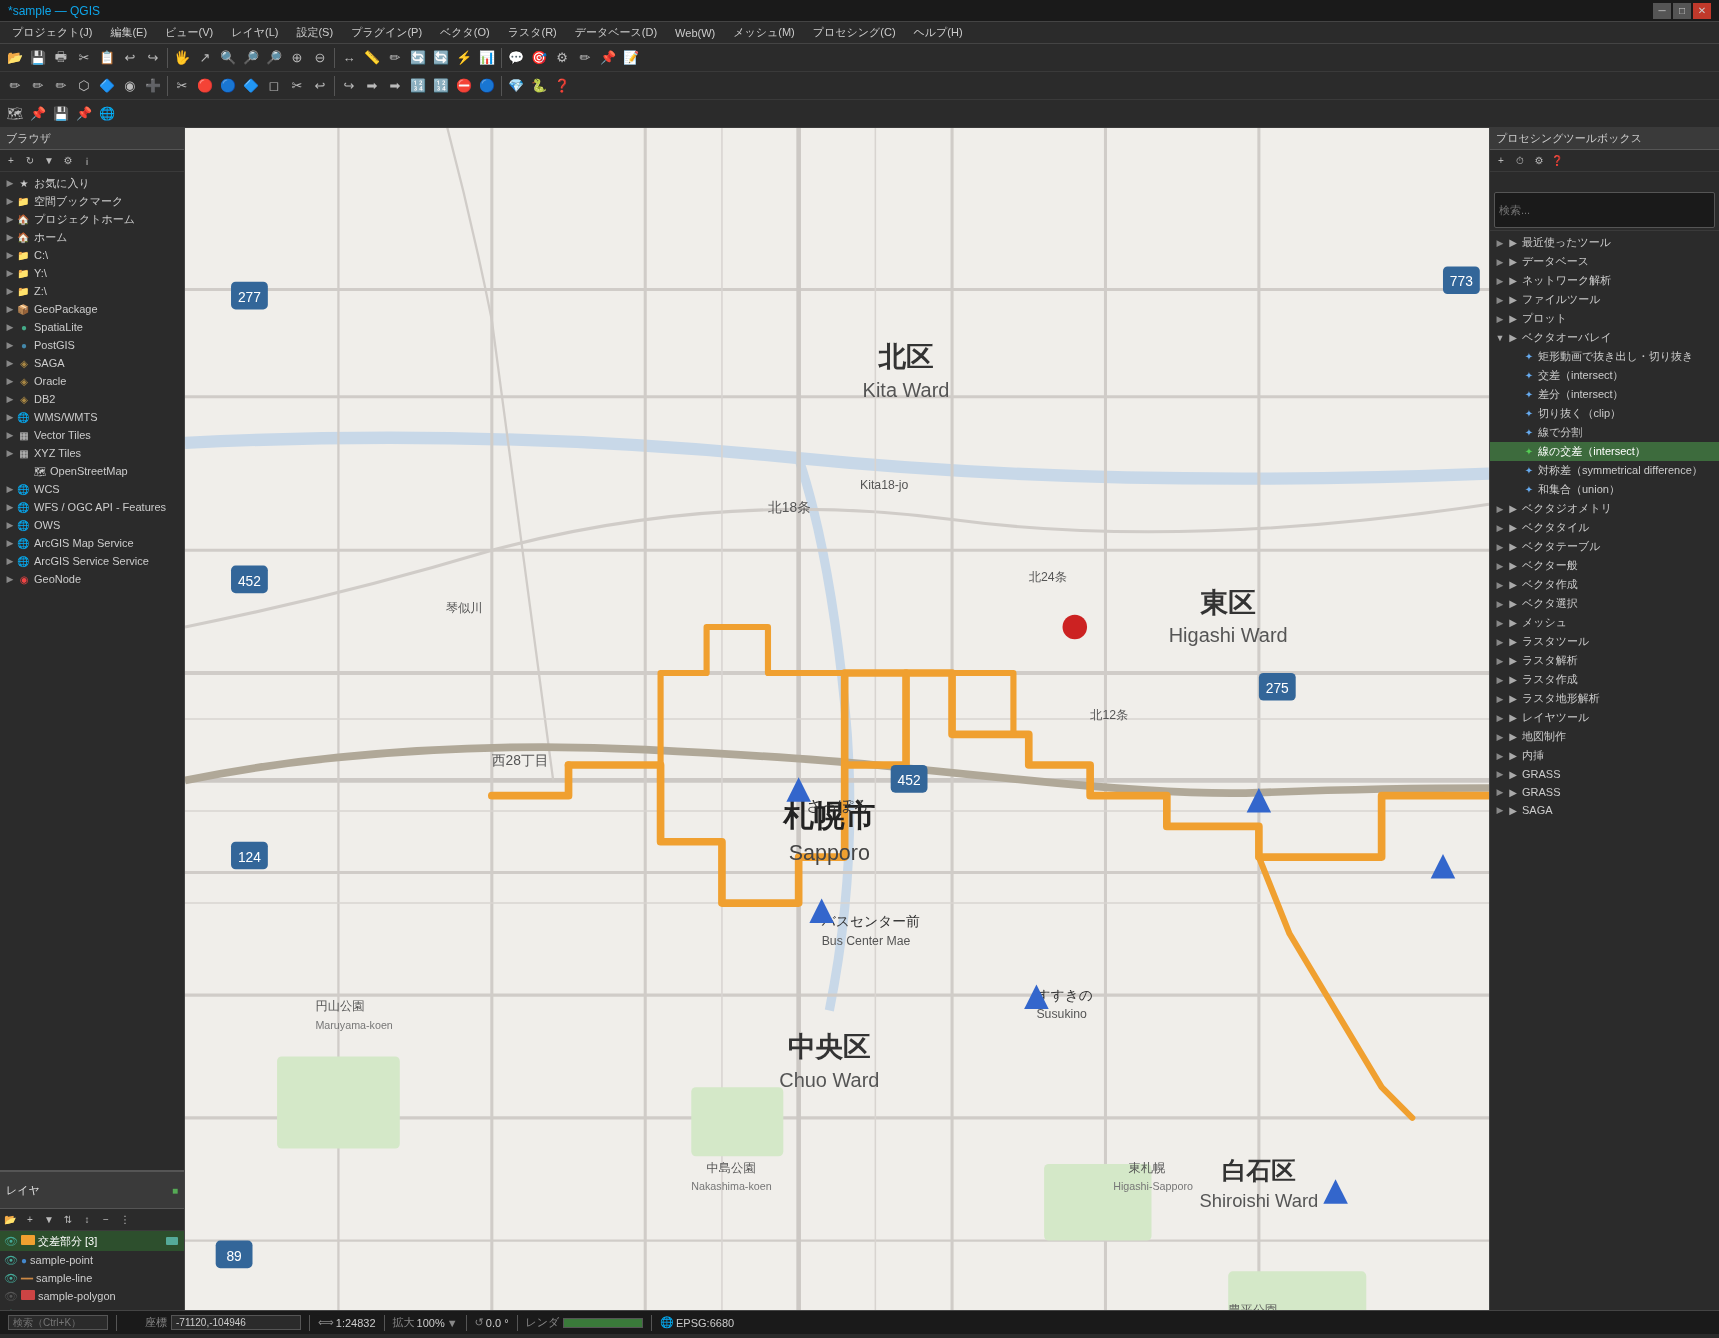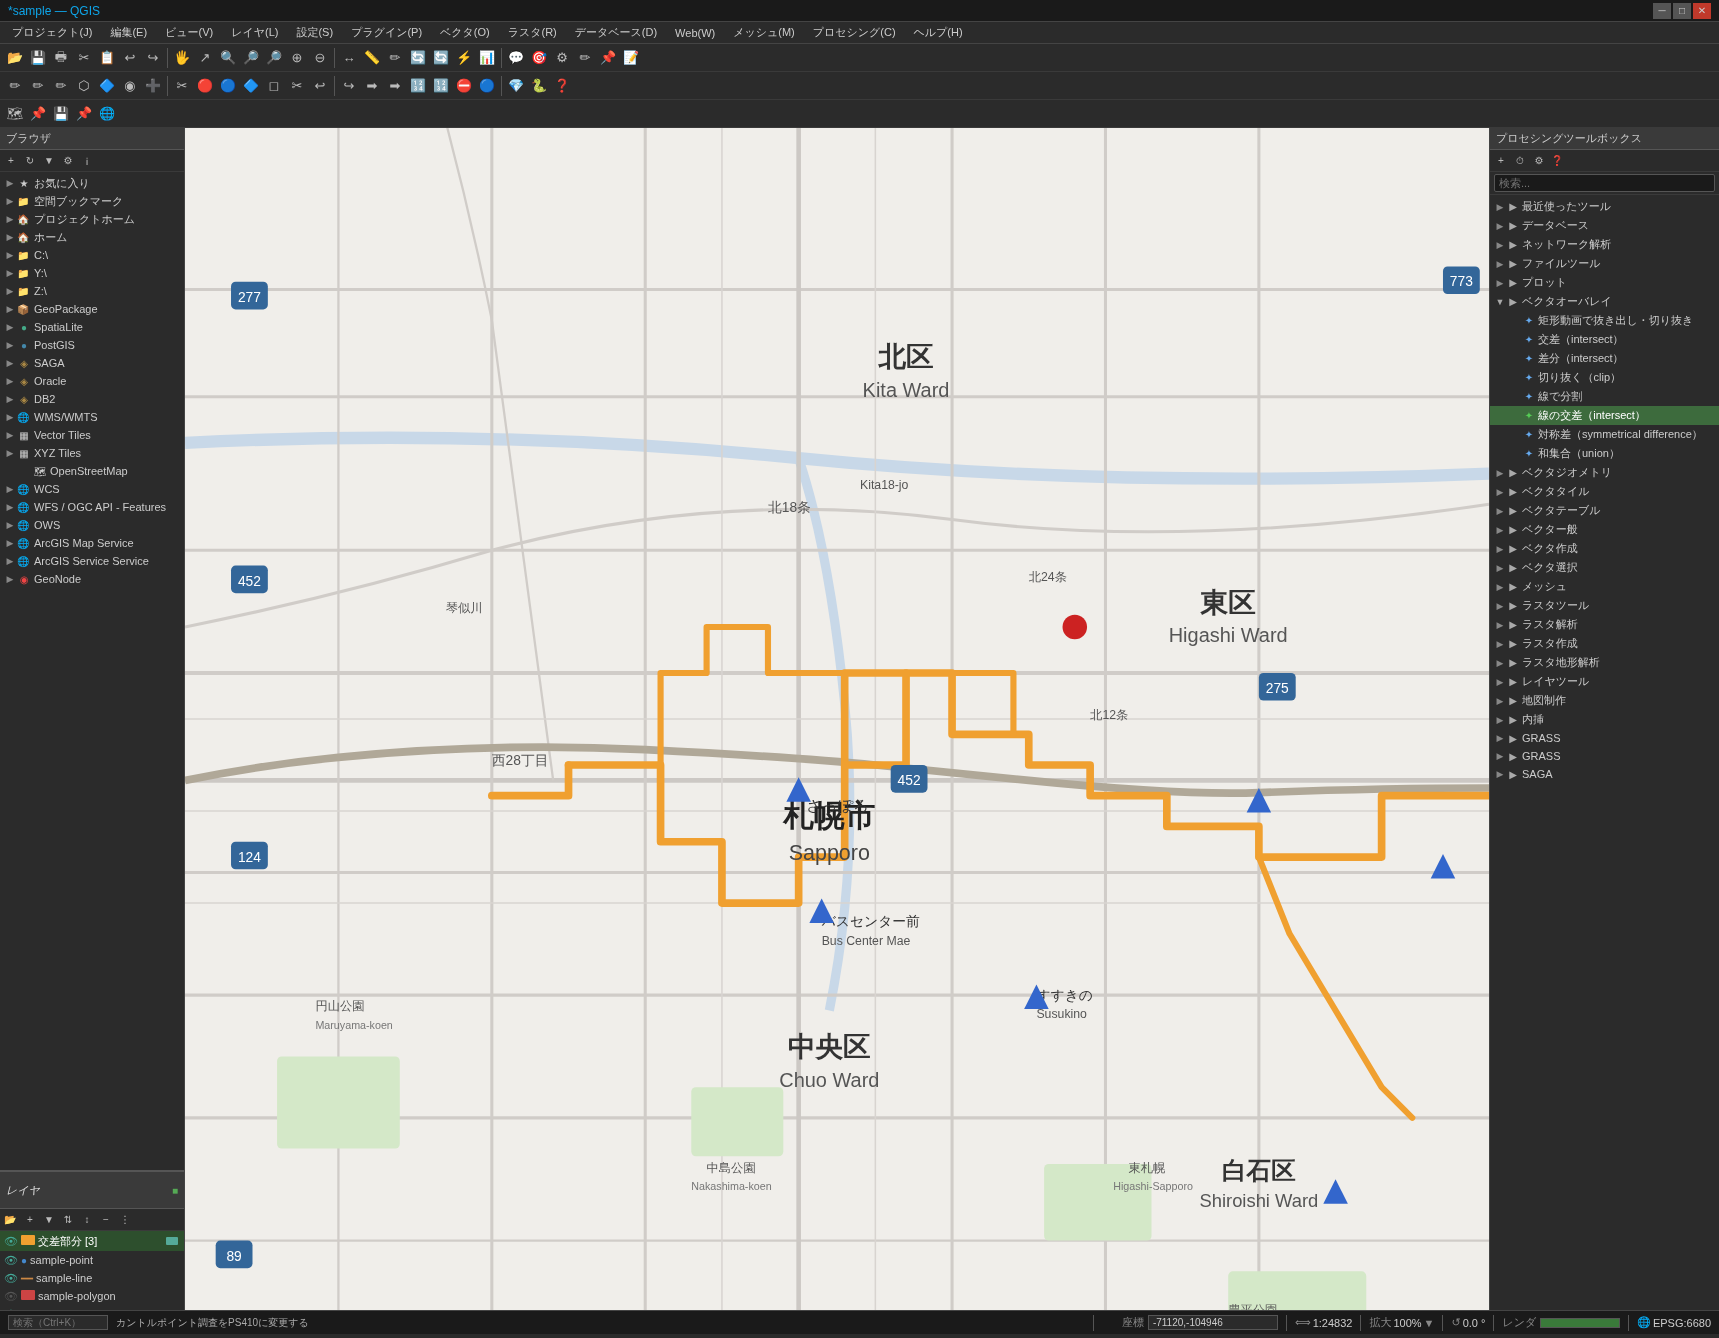--- a/index.html
+++ b/index.html
@@ -124,21 +124,20 @@
       flex-direction: column;
     }
     #layers-header {
       background: #3a3a3a;
       height: 22px;
       display: flex;
       align-items: center;
       justify-content: space-between;
       padding: 18px 6px;
       border-bottom: 1px solid #555;
-      font-style: italic;
     }
     #layers-toolbar {
       background: #2b2b2b;
       height: 22px;
       display: flex;
       align-items: center;
       padding: 0 2px;
       border-bottom: 1px solid #3a3a3a;
       gap: 1px;
     }
@@ -203,23 +202,24 @@
     }
     #search-box {
       padding: 2px 4px;
       border-bottom: 1px solid #3a3a3a;
     }
     #search-box input {
       width: 100%;
       background: #1a1a1a;
       border: 1px solid #555;
       color: #ccc;
-      padding: 2px 4px;
+      padding: 11px 4px;
       font-size: 11px;
       border-radius: 2px;
+      margin-top: 18px;
     }
     #right-tree {
       flex: 1;
       overflow-y: auto;
       padding: 2px 0;
     }
     .rtree-item {
       display: flex;
       align-items: center;
       padding: 2px 4px;
@@ -872,21 +872,20 @@
         </div>
       </div>
   </div>
 
 </div>
 
 <div id="statusbar">
   <div class="search-box">
     <input type="text" placeholder="検索（Ctrl+K）" style="">
   </div>
-  <span style="font-size:10px; color:#aaa; flex:1;">カントルポイント調査をPS410に変更する</span>
   <div class="status-sep"></div>
   <div class="coords">
     <span style="color:#888;">座標</span>
     <input type="text" style="width: 130px; background: rgb(43, 43, 43); border: 1px solid rgb(85, 85, 85); color: rgb(204, 204, 204); padding: 1px 4px; font-size: 10px;" value="-71120,-104946">
   </div>
   <div class="status-sep"></div>
   <div class="scale">
     <span style="color:#888;">⟺</span>
     <span>1:24832</span>
   </div>

